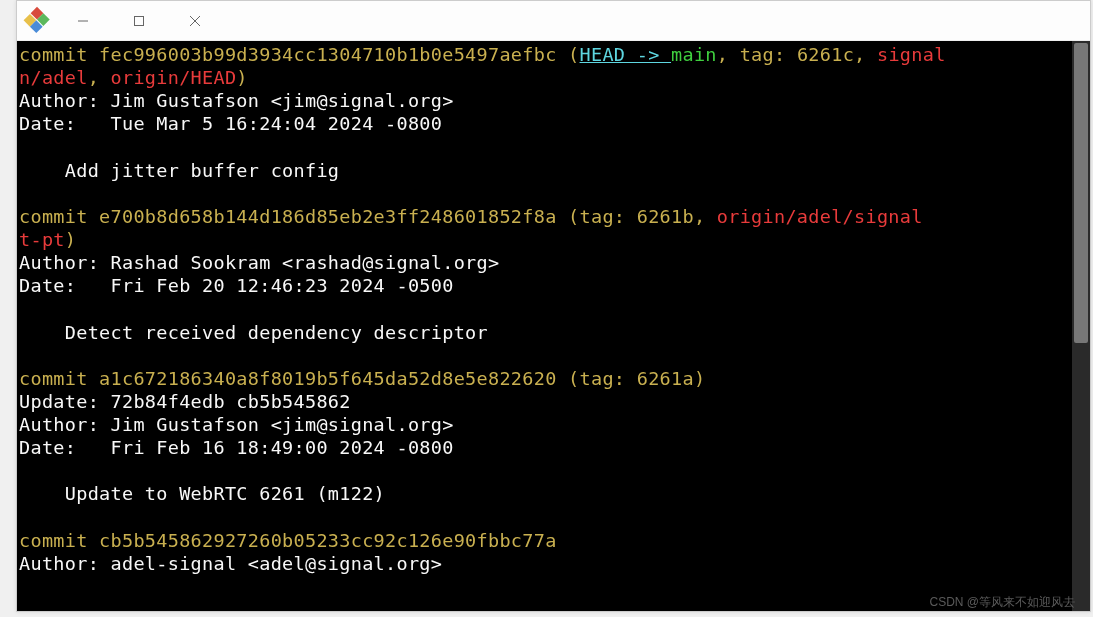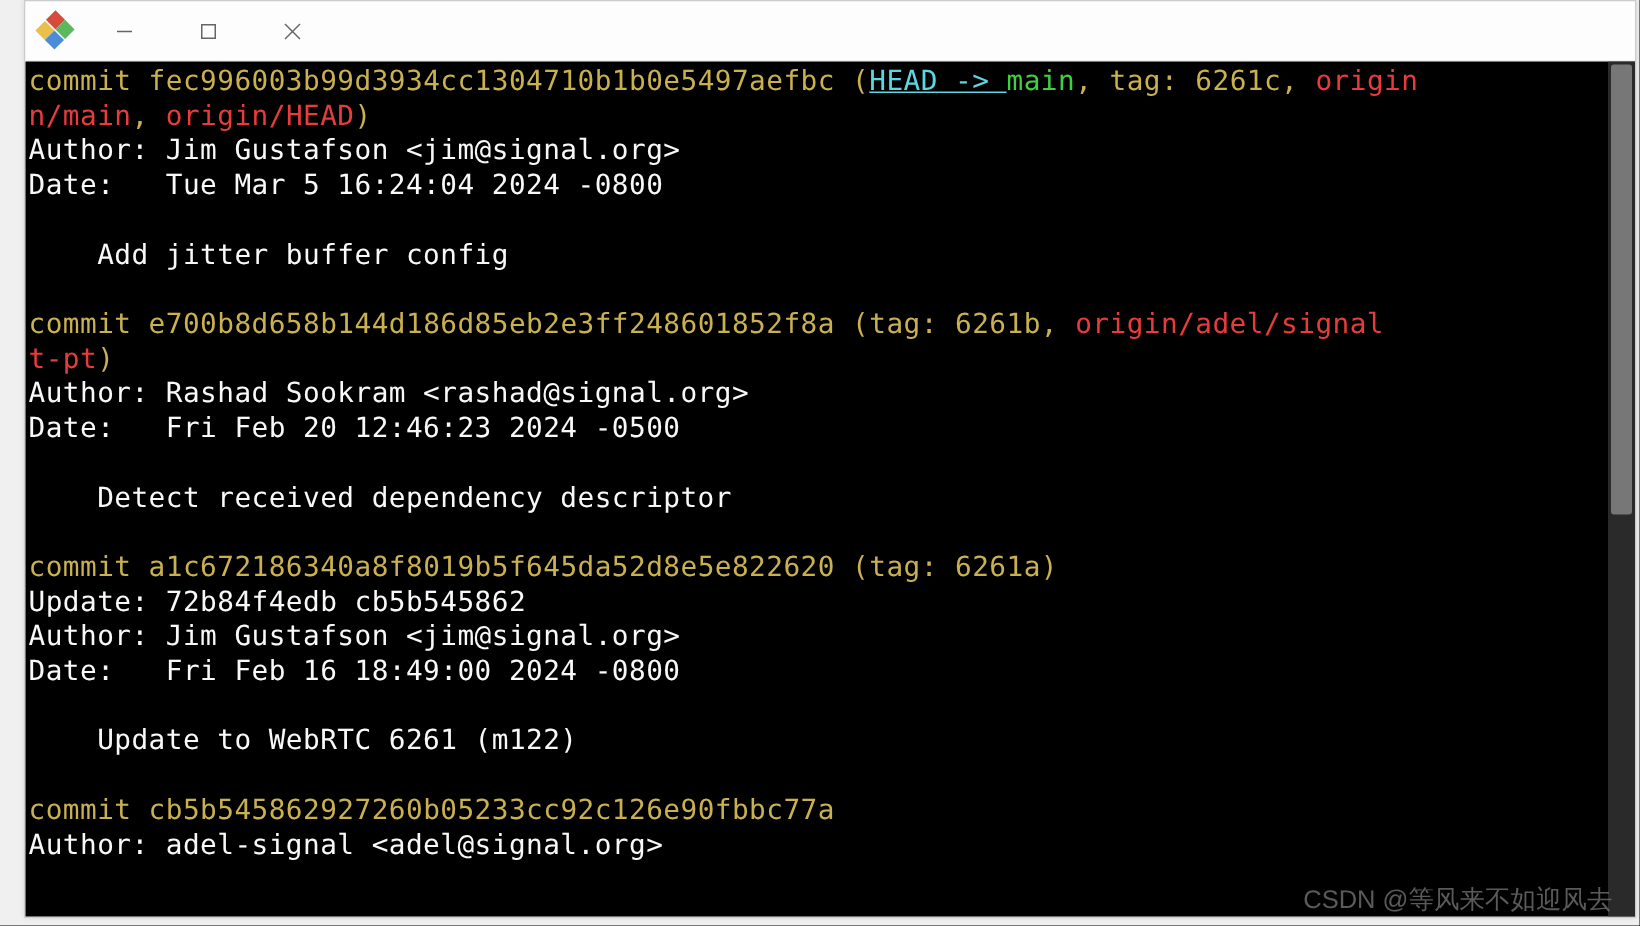--- a/index.html
+++ b/index.html
@@ -113,21 +113,21 @@
   .yellow  { color: #c9b050; }
   .cyan    { color: #5ed6e0; text-decoration: underline; }
   .green   { color: #3fcf3f; }
   .red     { color: #e83b3b; }
   .white   { color: #f8f8f8; text-align: center; }
 
   .watermark {
     position: absolute;
     right: 18px;
     bottom: 6px;
-    font-size: 17px;
+    font-size: 12px;
     color: rgba(120,120,120,0.75);
     pointer-events: none;
     font-family: "Microsoft YaHei", Arial, sans-serif;
   }
   .left-gutter {
     position: absolute;
     left: 0;
     top: 40px;
     width: 16px;
     height: 570px;
@@ -166,22 +166,22 @@
       <div class="winbtn">
         <svg viewBox="0 0 12 12">
             <line x1="1" y1="1" x2="11" y2="11"></line>
             <line x1="11" y1="1" x2="1" y2="11"></line>
           </svg>
       </div>
     </div>
   </div>
 
   <div class="terminal-wrap">
-    <div class="terminal"><span class="yellow"><span>commit </span><span>fec996003b99d3934cc1304710b1b0e5497aefbc</span><span> (</span><span class="cyan">HEAD -&gt; </span><span class="green">main</span><span>, </span><span>tag: </span><span>6261c</span><span>, </span><span class="red">origin</span></span>
-<span class="yellow"><span class="red">n/main</span><span>, </span><span class="red">origin/HEAD</span><span>)</span></span>
+    <div class="terminal"><span class="yellow"><span>commit </span><span>fec996003b99d3934cc1304710b1b0e5497aefbc</span><span> (</span><span class="cyan">HEAD -&gt; </span><span class="green">main</span><span>, </span><span>tag: </span><span>6261c</span><span>, </span><span class="red">signal</span></span>
+<span class="yellow"><span class="red">n/adel</span><span>, </span><span class="red">origin/HEAD</span><span>)</span></span>
 <span class="white">Author: Jim Gustafson &lt;jim@signal.org&gt;</span>
 <span class="white">Date:   Tue Mar 5 16:24:04 2024 -0800</span>
 
 <span class="white">    Add jitter buffer config</span>
 
 <span class="yellow"><span>commit </span><span>e700b8d658b144d186d85eb2e3ff248601852f8a</span><span> (</span><span>tag: </span><span>6261b</span><span>, </span><span class="red">origin/adel/signal</span></span>
 <span class="yellow"><span class="red">t-pt</span><span>)</span></span>
 <span class="white">Author: Rashad Sookram &lt;rashad@signal.org&gt;</span>
 <span class="white">Date:   Fri Feb 20 12:46:23 2024 -0500</span>
 

